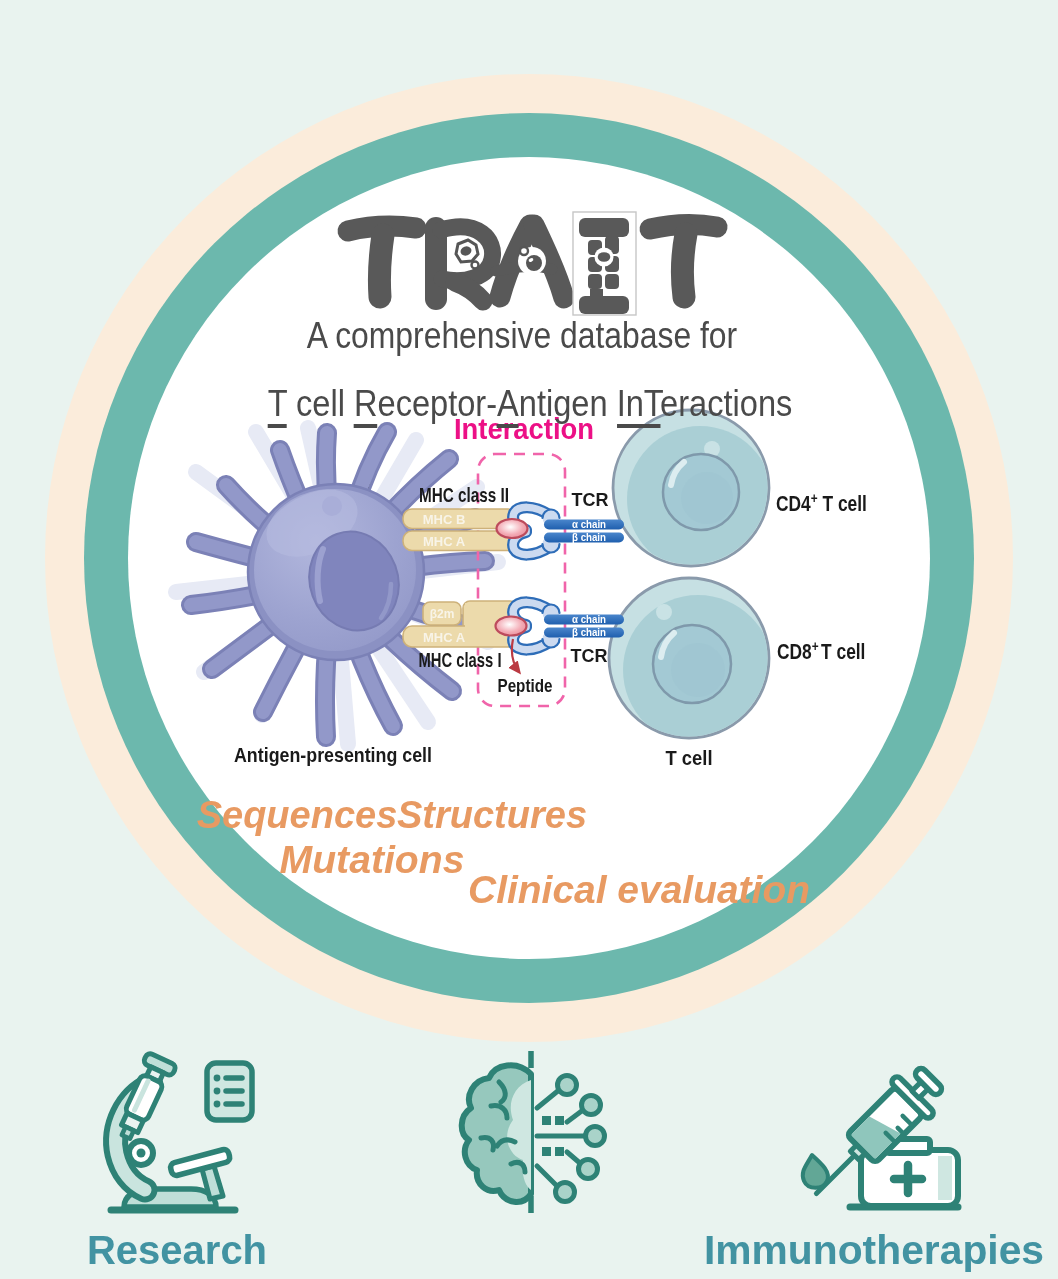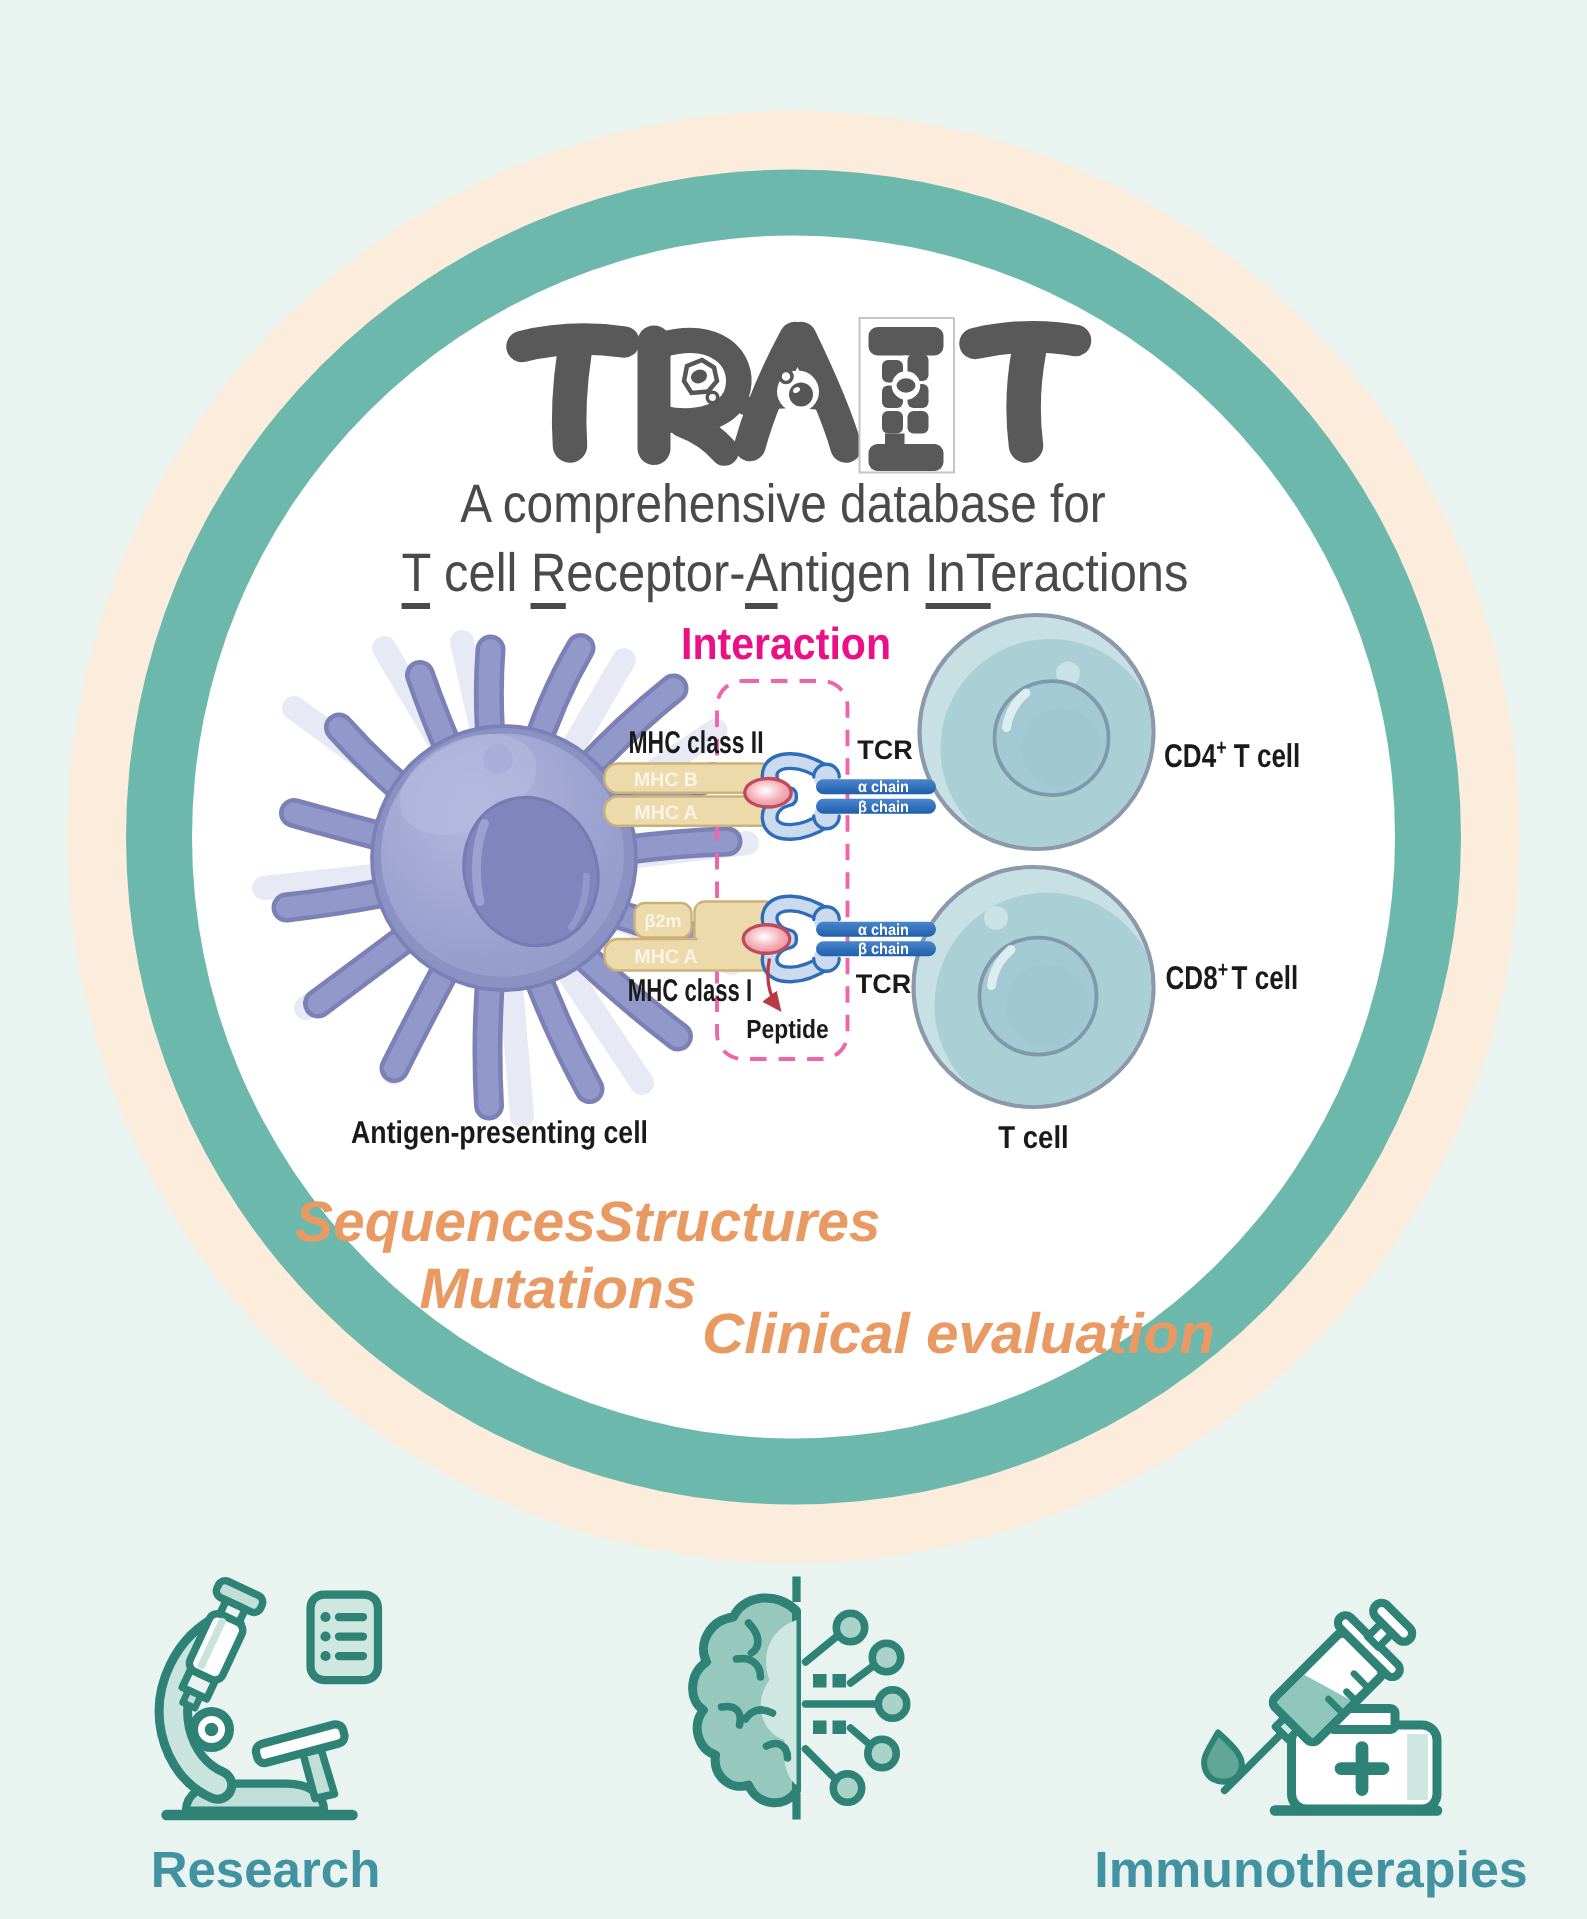--- a/index.html
+++ b/index.html
@@ -4,36 +4,36 @@
 <style>
   html,body{margin:0;padding:0;}
   body{width:1058px;height:1279px;position:relative;overflow:hidden;
        font-family:"Liberation Sans",sans-serif;background:#e9f3ef;}
   #stage{position:absolute;left:0;top:0;width:1058px;height:1279px;}
   svg{display:block;}
   .ovl{position:absolute;white-space:nowrap;transform:translateX(-50%);line-height:1.06;}
   .ovl .inner{display:inline-block;transform-origin:center;}
   .hline{color:#4a4a4a;font-weight:normal;font-size:36px;}
   #line1{left:522px;top:317px;}
-  #line2{left:530px;top:363px;}
+  #line2{left:530px;top:385px;}
   #line1 .inner{transform:scaleX(0.885);}
   #line2 .inner{transform:scaleX(0.905);}
   .u{border-bottom:4px solid #4a4a4a;}
   .kw{color:#e89a62;font-weight:bold;font-style:italic;font-size:38px;}
   #kw1{left:297px;top:795px;}
   #kw2{left:492px;top:795px;}
   #kw3{left:729px;top:795px;}
   #kw4{left:372px;top:840px;text-decoration:underline;}
   #kw5{left:639px;top:840px;margin-top:30px;}
   #kw1 .inner{transform:scaleX(1.0);}
   #kw2 .inner{transform:scaleX(1.0);}
   #kw3 .inner{transform:scaleX(1.03);}
   #kw4 .inner{transform:scaleX(1.03);}
   #kw5 .inner{transform:scaleX(1.025);}
-  .flabel{color:#4293a2;font-weight:bold;font-size:34px;}
+  .flabel{color:#4293a2;font-weight:bold;font-size:40px;}
   #flabel1{left:177px;top:1229px;}
   #flabel2{left:531px;top:1229px;}
   #flabel3{left:874px;top:1229px;}
   #flabel1 .inner{transform:scaleX(1.0);}
   #flabel2 .inner{transform:scaleX(1.04);}
   #flabel3 .inner{transform:scaleX(1.02);}
 </style>
 </head>
 <body>
 

